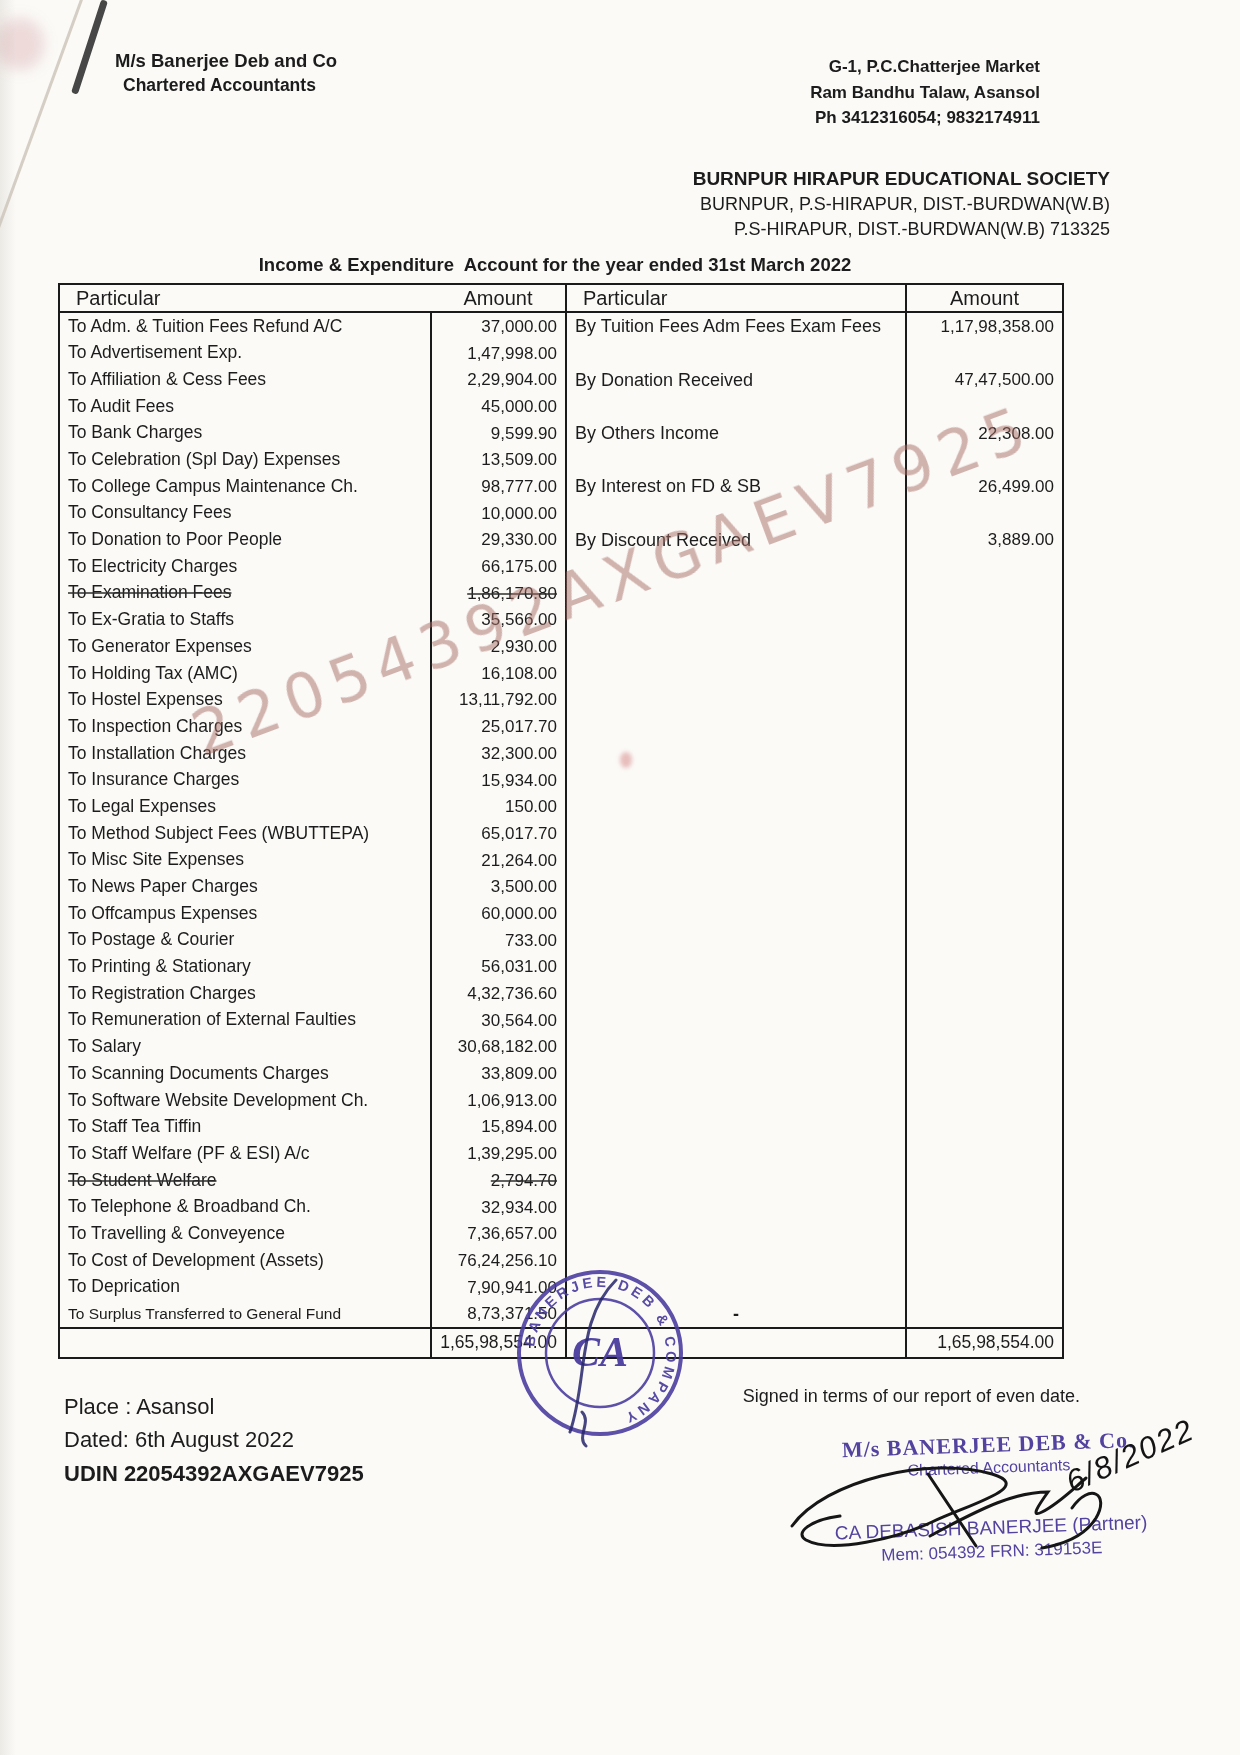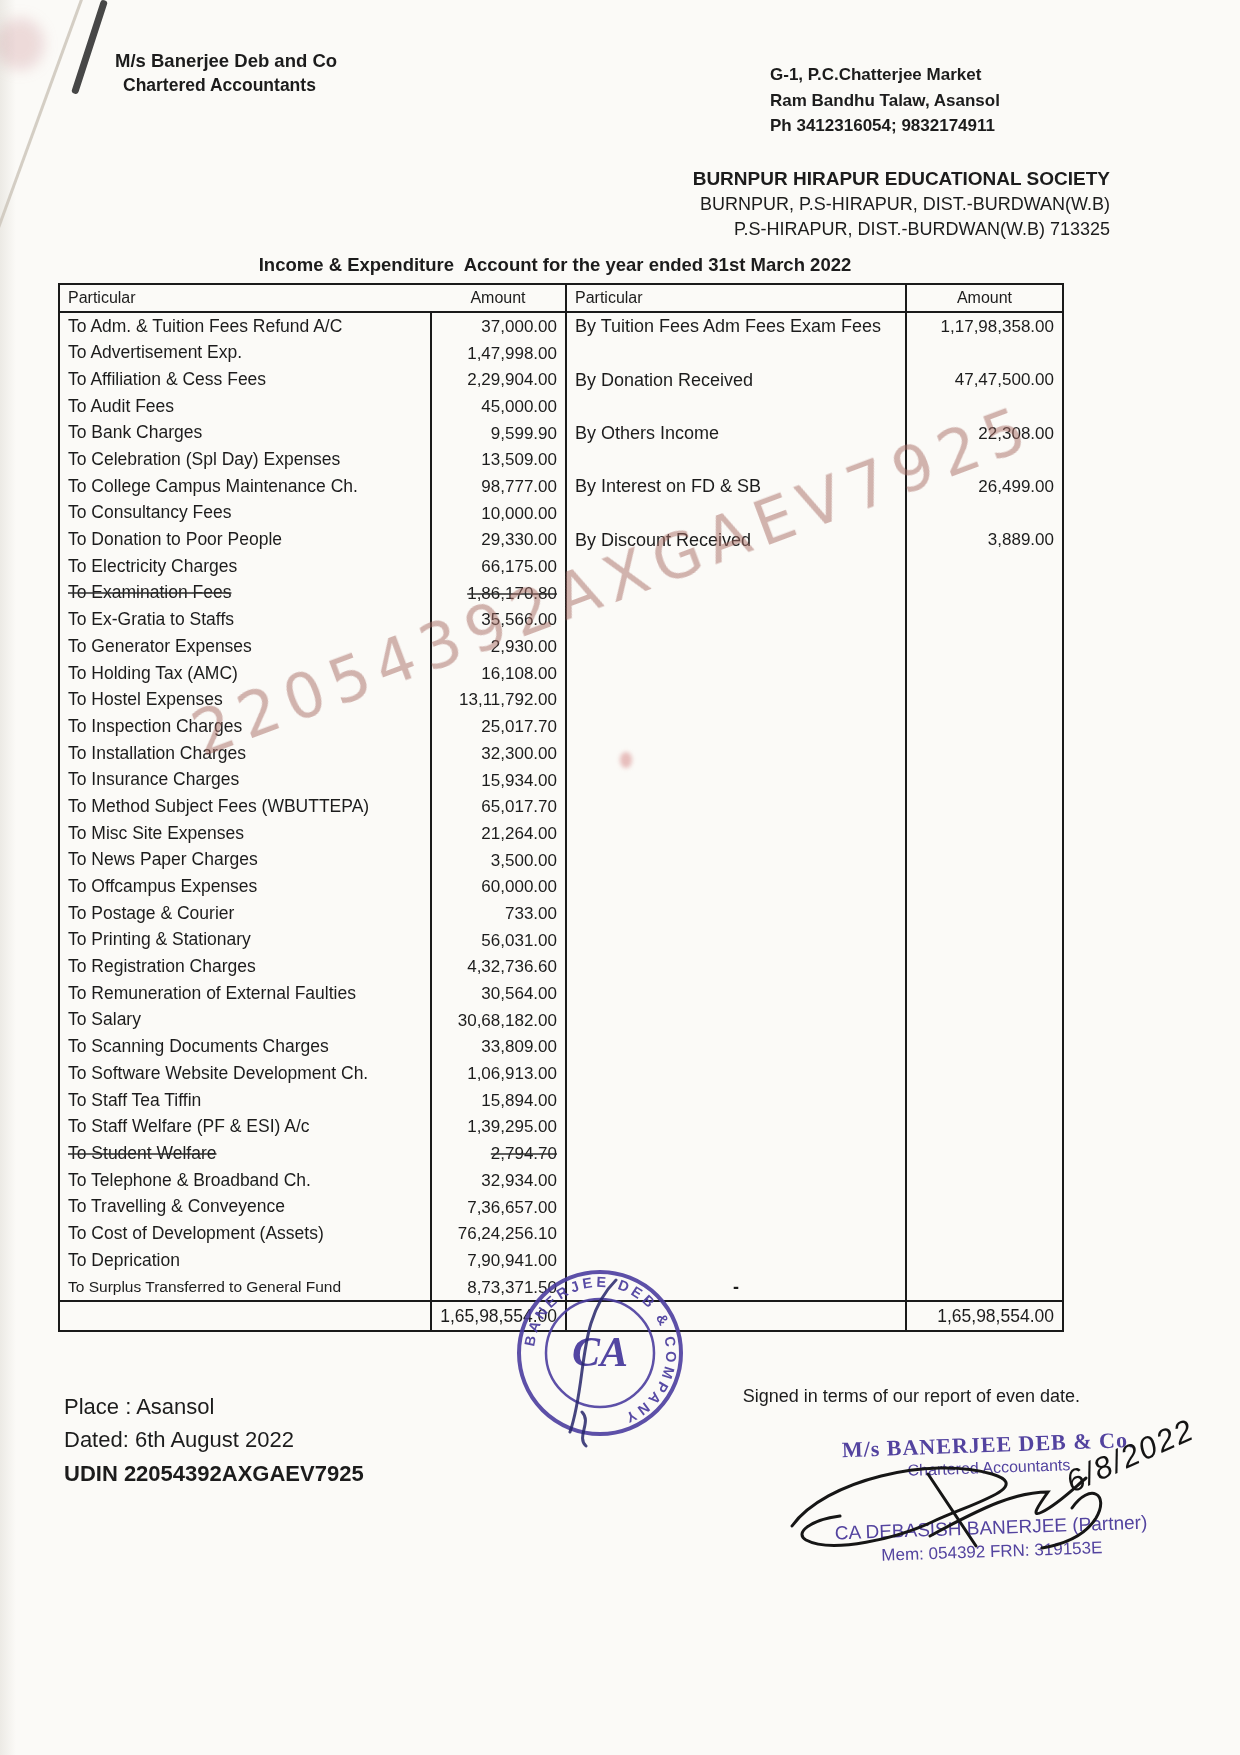--- a/index.html
+++ b/index.html
@@ -19,31 +19,31 @@
   .watermark{
     position:absolute;left:195px;top:700px;z-index:5;pointer-events:none;
     transform:rotate(-20.5deg);transform-origin:left center;
     font-family:"DejaVu Sans", sans-serif;font-size:62px;letter-spacing:9px;
     color:rgba(168,108,99,.5);filter:blur(.4px);white-space:nowrap;
   }
   
   .firm{position:absolute;left:93px;top:50px;margin-left:22px;}
   .firm .l1{font-size:18.5px;font-weight:bold;}
   .firm .l2{font-size:17.5px;font-weight:bold;margin-left:8px;margin-top:3px;}
-  .addr{position:absolute;left:770px;top:62px;width:270px;text-align:left;font-weight:bold;font-size:17px;line-height:1.5;}
+  .addr{position:absolute;left:770px;top:54px;width:270px;text-align:right;font-weight:bold;font-size:17px;line-height:1.5;}
   .society{position:absolute;left:0;top:166px;width:1110px;text-align:right;line-height:1.38;}
   .society .s1{font-size:19px;font-weight:bold;}
   .society .s2,.society .s3{font-size:18px;}
   .stmt-title{position:absolute;left:0px;top:254px;width:1110px;text-align:center;font-size:18.5px;font-weight:bold;white-space:pre;}
   
   .acct{position:absolute;left:58px;top:283px;width:1004px;border-collapse:collapse;table-layout:fixed;z-index:1;}
   .acct,
   .acct th,.acct td{border:0 solid #1a1a1a;}
   .acct{border:2.5px solid #1a1a1a;}
-  .acct th{font-size:16px;font-weight:normal;height:26px;border-bottom:2px solid #1a1a1a;padding:0 8px;}
+  .acct th{font-size:20px;font-weight:normal;height:26px;border-bottom:2px solid #1a1a1a;padding:0 16px;}
   .acct th.h-part{text-align:left;}
   .acct th.h-amt{text-align:center;}
   .acct td{height:26.7px;padding:0 8px;font-size:17.5px;line-height:1;overflow:hidden;white-space:nowrap;}
   .acct td.amt{text-align:right;font-size:17px;border-left:2px solid #1a1a1a;}
   .acct td.r2{border-left:2px solid #1a1a1a;font-size:18px;}
   .acct td.a2{text-align:right;font-size:17px;border-left:2px solid #1a1a1a;}
   .acct td.small{font-size:15.5px;}
   .acct td.struck{text-decoration:line-through;text-decoration-thickness:2px;text-decoration-color:rgba(45,45,45,.75);}
   .acct td.dashcell{text-align:center;font-weight:bold;}
   .acct tr.total td{border-top:2px solid #1a1a1a;height:28px;font-weight:normal;}
@@ -209,20 +209,26 @@
           <td class="r2"></td>
           <td class="a2"></td>
         </tr>
         <tr>
           <td class="part">To Insurance Charges</td>
           <td class="amt">15,934.00</td>
           <td class="r2"></td>
           <td class="a2"></td>
         </tr>
         <tr>
+          <td class="part">To Legal Expenses</td>
+          <td class="amt">150.00</td>
+          <td class="r2"></td>
+          <td class="a2"></td>
+        </tr>
+        <tr>
           <td class="part">To Method Subject Fees (WBUTTEPA)</td>
           <td class="amt">65,017.70</td>
           <td class="r2"></td>
           <td class="a2"></td>
         </tr>
         <tr>
           <td class="part">To Misc Site Expenses</td>
           <td class="amt">21,264.00</td>
           <td class="r2"></td>
           <td class="a2"></td>

